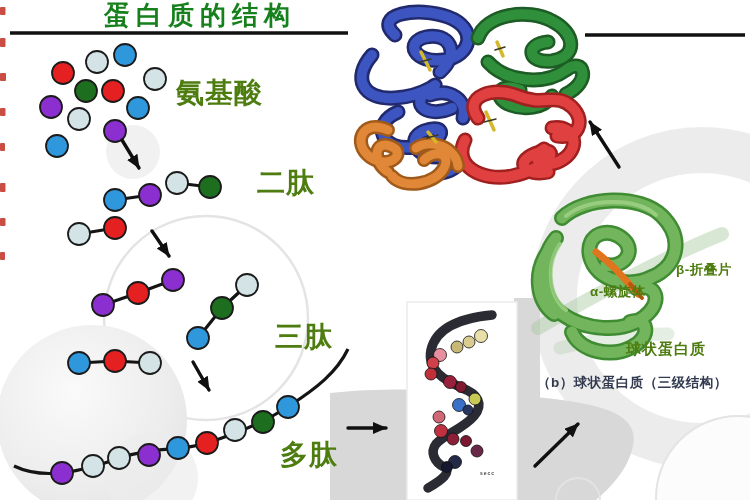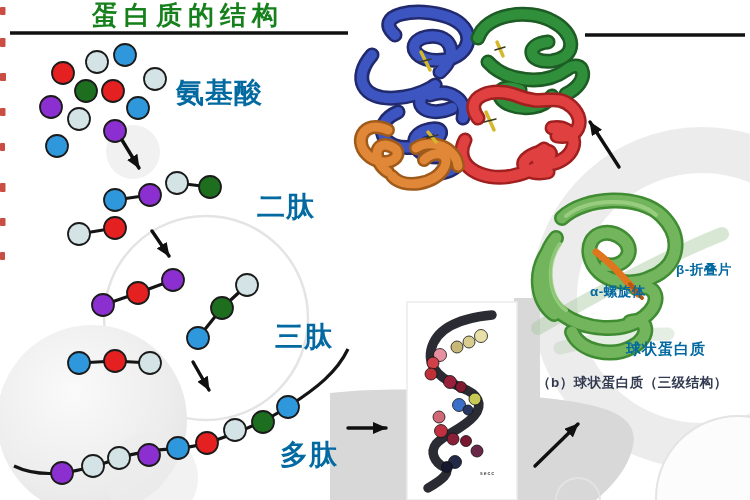--- a/index.html
+++ b/index.html
@@ -1,20 +1,20 @@
 <!DOCTYPE html>
 <html><head>
 <meta charset="utf-8">
 <style>
   html,body{margin:0;padding:0;background:#888;}
   #stage{position:relative;width:750px;height:500px;background:#ffffff;overflow:hidden;
          font-family:"Liberation Sans","DejaVu Sans",sans-serif;}
   #art{position:absolute;left:0;top:0;}
-  .lab{position:absolute;font-weight:bold;color:#0369a1;white-space:nowrap;line-height:1.05;}
-  .lab-title{color:#15801c;font-size:26px;letter-spacing:6px;font-weight:800;}
+  .lab{position:absolute;font-weight:bold;color:#4d7c0f;white-space:nowrap;line-height:1.05;}
+  .lab-title{color:#15801c;font-size:26px;letter-spacing:6px;font-weight:800;margin-left:12px;}
   .lab-stage{font-size:28px;letter-spacing:1px;}
   .lab-small{font-size:13.5px;letter-spacing:0.5px;}
   .lab-loose{font-size:15px;letter-spacing:1px;}
   .lab-caption{font-size:13.5px;letter-spacing:0.5px;color:#323a50;}
   .lab-secc{font-size:5px;color:#444;font-weight:bold;letter-spacing:1px;}
   
   .bd{stroke:#1b1b1b;stroke-width:1.8;}
   .c-b{fill:#2f97dc}.c-r{fill:#e52020}.c-g{fill:#1d6f1f}.c-pu{fill:#8c2fd0}.c-pl{fill:#d4e4e6}
   .bond{stroke:#141414;stroke-width:3.2;stroke-linecap:round;}
   .arr{stroke:#101010;stroke-width:3.4;stroke-linecap:round;fill:none;}
@@ -256,21 +256,21 @@
         <circle cx="466" cy="441" r="5.5" fill="#7a1830"></circle>
         <circle cx="477" cy="451" r="6" fill="#6a2848"></circle>
         <circle cx="455" cy="462" r="6.5" fill="#222a48"></circle>
         <circle cx="447" cy="467" r="5.5" fill="#15182e"></circle>
       </g>
     </g>
   </svg>
 
   <div class="lab lab-title" style="left:92px;top:2px;">蛋白质的结构</div>
   <div class="lab lab-stage" style="left:176px;top:78px;">氨基酸</div>
-  <div class="lab lab-stage" style="left:257px;top:192px;">二肽</div>
+  <div class="lab lab-stage" style="left:257px;top:168px;">二肽</div>
   <div class="lab lab-stage" style="left:275px;top:322px;">三肽</div>
   <div class="lab lab-stage" style="left:280px;top:440px;">多肽</div>
   <div class="lab lab-small" style="left:676px;top:263px;text-align:center;">β-折叠片</div>
   <div class="lab lab-small" style="left:590px;top:285px;text-align:center;">α-螺旋体</div>
   <div class="lab lab-loose" style="left:626px;top:341px;">球状蛋白质</div>
   <div class="lab lab-caption" style="left:537px;top:376px;">（b）球状蛋白质（三级结构）</div>
   <div class="lab lab-secc" style="left:480px;top:471px;">secc</div>
 </div>
 
 </body></html>

